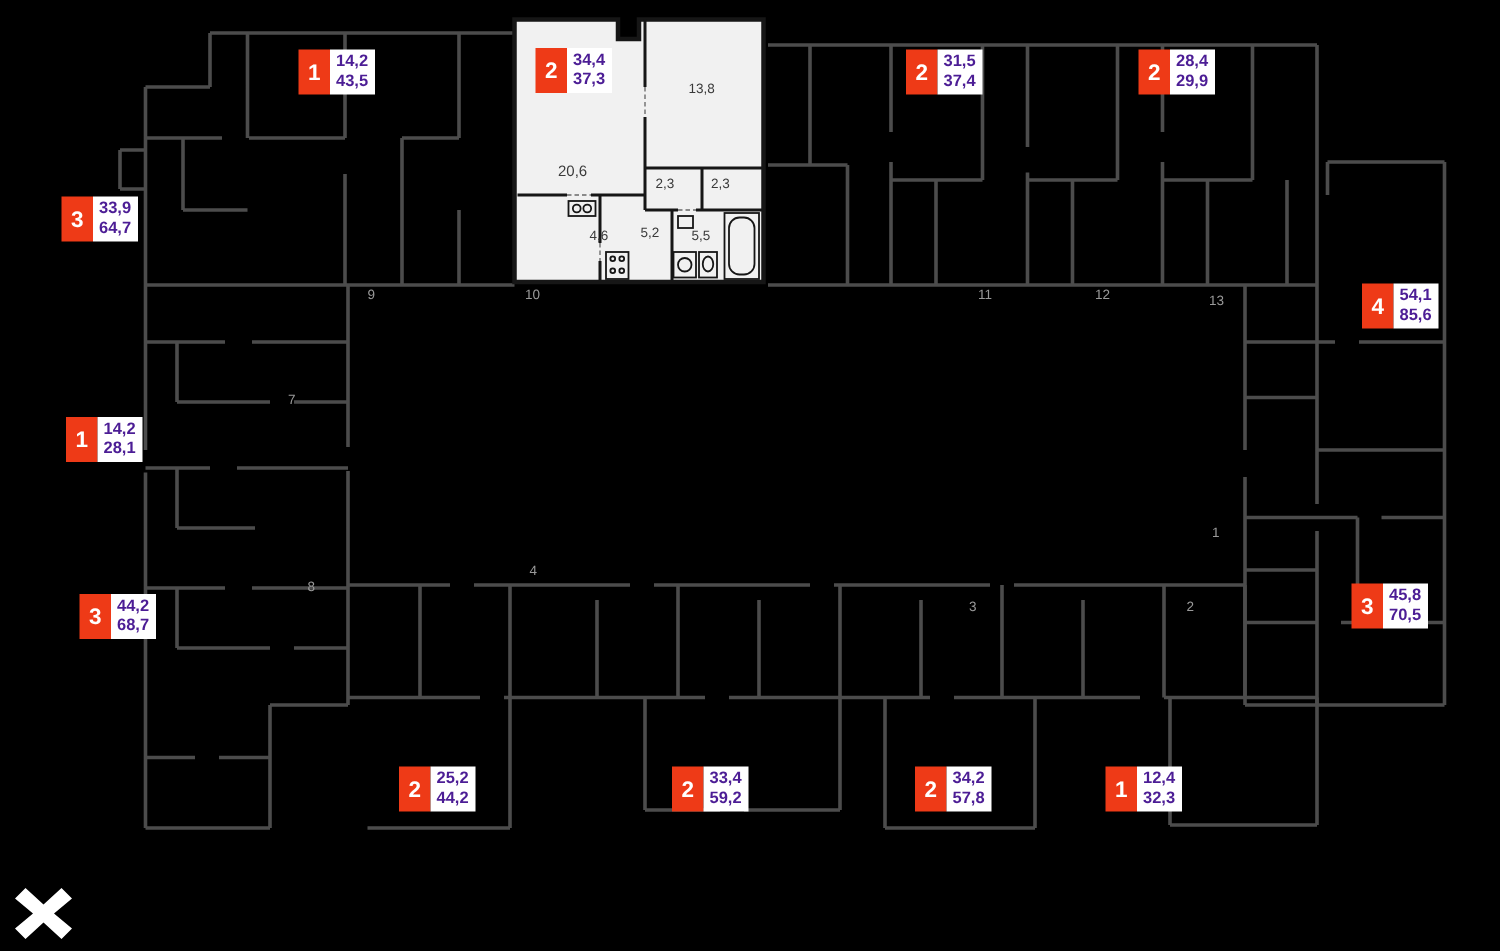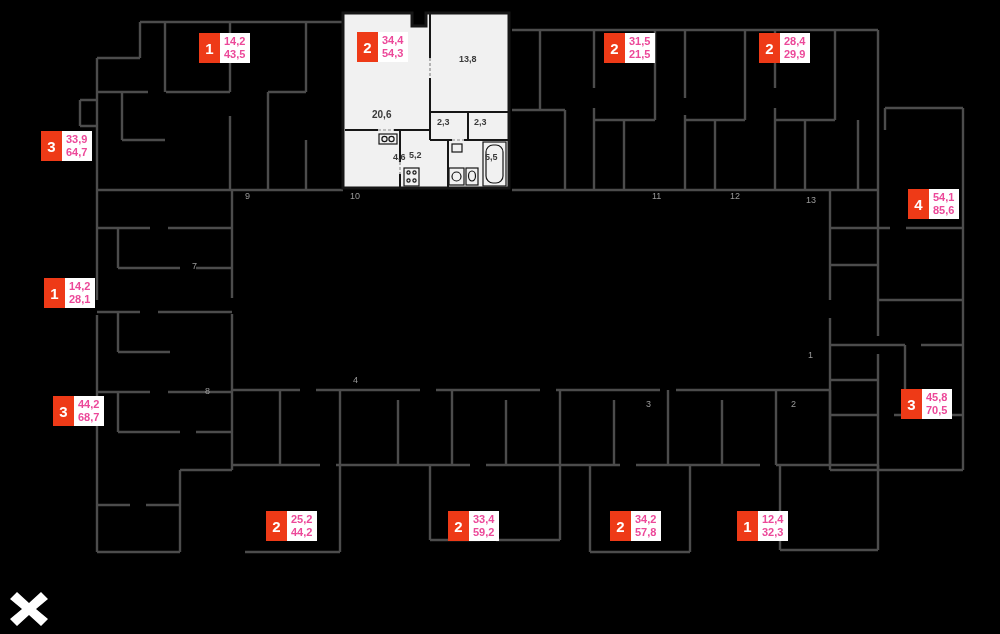--- a/index.html
+++ b/index.html
@@ -15,28 +15,28 @@
   .apt-label {
     position:absolute; display:flex; align-items:stretch;
     height:30px; z-index:5; cursor:pointer;
   }
   .apt-rooms {
     width:21px; background:var(--accent,#ee3a17); color:#fff;
     font-weight:bold; font-size:15px;
     display:flex; align-items:center; justify-content:center;
   }
   .apt-areas {
-    background:#fff; color:#ec4899; padding:1px 5px 1px 4px;
+    background:#fff; color:#4c1d95; padding:1px 5px 1px 4px;
     display:flex; flex-direction:column; justify-content:center;
   }
   .apt-area-top, .apt-area-bottom {
     font-size:11px; font-weight:bold; line-height:13px; white-space:nowrap;
   }
   .room-label {
-    position:absolute; color:#3a3a3a; font-size:9px; z-index:4;font-weight:bold;
+    position:absolute; color:#3a3a3a; font-size:9px; z-index:4;
   }
   .room-label.big { font-size:10px;margin-top:43px; }
   .plan-number {
     position:absolute; color:#9a9a9a; font-size:9px; z-index:3;
   }
   .x-marker { position:absolute; left:10px; top:592px; width:38px; height:34px; z-index:6; cursor:pointer; }
 </style>
 </head>
 <body>
 
@@ -114,29 +114,29 @@
     <div class="apt-areas">
       <div class="apt-area-top">14,2</div>
       <div class="apt-area-bottom">43,5</div>
     </div>
   </div>
 
   <div class="apt-label" style="left:357px; top:32px;">
     <div class="apt-rooms">2</div>
     <div class="apt-areas">
       <div class="apt-area-top">34,4</div>
-      <div class="apt-area-bottom">54,3</div>
+      <div class="apt-area-bottom">37,3</div>
     </div>
   </div>
 
   <div class="apt-label" style="left:604px; top:33px;">
     <div class="apt-rooms">2</div>
     <div class="apt-areas">
       <div class="apt-area-top">31,5</div>
-      <div class="apt-area-bottom">21,5</div>
+      <div class="apt-area-bottom">37,4</div>
     </div>
   </div>
 
   <div class="apt-label" style="left:759px; top:33px;">
     <div class="apt-rooms">2</div>
     <div class="apt-areas">
       <div class="apt-area-top">28,4</div>
       <div class="apt-area-bottom">29,9</div>
     </div>
   </div>
@@ -211,22 +211,22 @@
       <div class="apt-area-top">12,4</div>
       <div class="apt-area-bottom">32,3</div>
     </div>
   </div>
 
   <div class="room-label big" style="left:372px; top:66px;">20,6</div>
   <div class="room-label" style="left:459px; top:54px;">13,8</div>
   <div class="room-label" style="left:437px; top:117px;">2,3</div>
   <div class="room-label" style="left:474px; top:117px;">2,3</div>
   <div class="room-label" style="left:357px; top:152px;margin-left:36px;">4,6</div>
-  <div class="room-label" style="left:409px; top:150px;">5,2</div>
-  <div class="room-label" style="left:461px; top:152px;margin-left:24px;">5,5</div>
+  <div class="room-label" style="left:427px; top:150px;">5,2</div>
+  <div class="room-label" style="left:461px; top:152px;">5,5</div>
 
   <div class="plan-number" style="left:245px; top:191px;">9</div>
   <div class="plan-number" style="left:350px; top:191px;">10</div>
   <div class="plan-number" style="left:652px; top:191px;">11</div>
   <div class="plan-number" style="left:730px; top:191px;">12</div>
   <div class="plan-number" style="left:806px; top:195px;">13</div>
   <div class="plan-number" style="left:192px; top:261px;">7</div>
   <div class="plan-number" style="left:205px; top:386px;">8</div>
   <div class="plan-number" style="left:353px; top:375px;">4</div>
   <div class="plan-number" style="left:646px; top:399px;">3</div>

